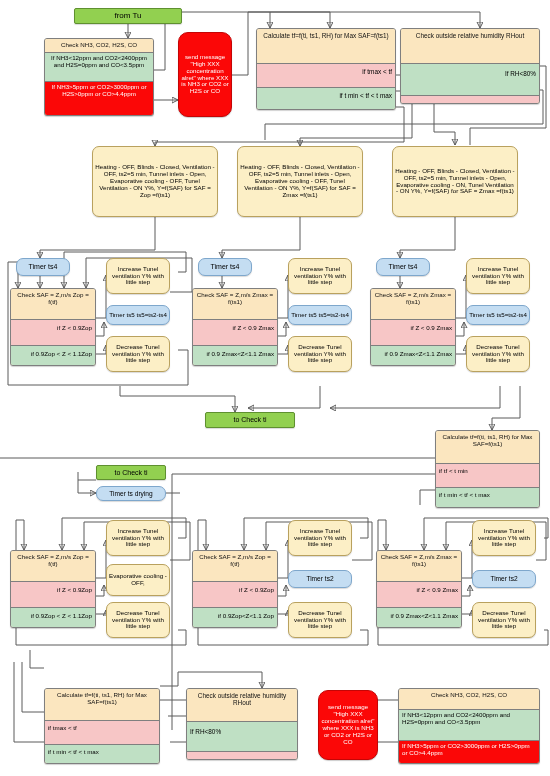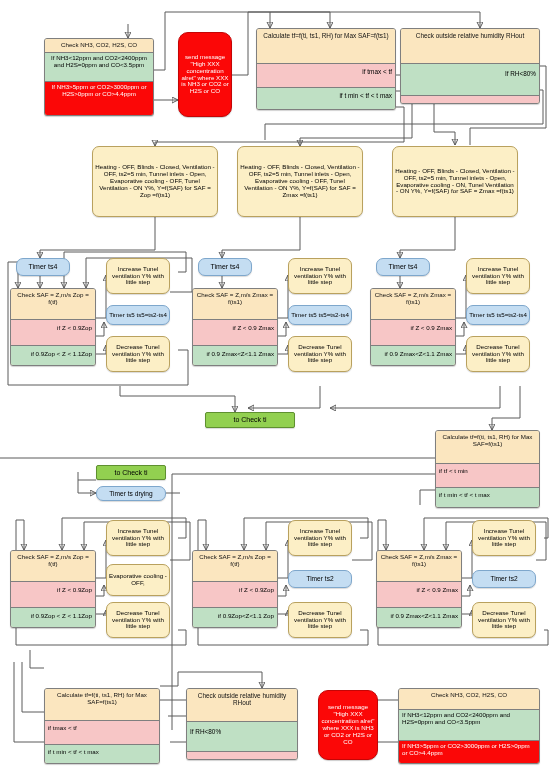--- a/index.html
+++ b/index.html
@@ -150,20 +150,21 @@
     <path d="M44,742 L14,742 L14,662"></path>
     <path d="M160,686 L178,686 L178,672 L262,672 L262,688" marker-end="url(#ah)"></path>
     <path d="M186,716 L168,716"></path>
     <path d="M186,742 L170,742"></path>
     <path d="M330,716 L352,716 L352,700 L462,700 L462,688" marker-end="url(#ah)"></path>
     <path d="M330,742 L340,742 L340,756"></path>
     <path d="M405,700 L405,688" marker-end="url(#ah)"></path>
     <path d="M398,742 L370,742"></path>
   </svg>
 
+  <div class="node green-term" style="left:74px;top:8px;width:108px;height:16px;font-size:8px;">from Tu</div>
 
   <div class="node proc" style="left:44px;top:38px;width:110px;height:78px;font-size:6.2px;">
     <div class="hdr">Check NH3, CO2, H2S, CO</div>
     <div class="row green r-center" style="height:24px;">If NH3&lt;12ppm and CO2&lt;2400ppm and H2S=0ppm and CO&lt;3.5ppm</div>
     <div class="row hotred r-center" style="height:30px;">If NH3&gt;5ppm or CO2&gt;3000ppm or H2S&gt;0ppm or CO&gt;4.4ppm</div>
   </div>
 
   <div class="node redalert" style="left:178px;top:32px;width:54px;height:85px;font-size:6.2px;">send message "High XXX concentration alret" where XXX is NH3 or CO2 or H2S or CO</div>
 
   <div class="node proc" style="left:256px;top:28px;width:140px;height:82px;font-size:6.4px;">

